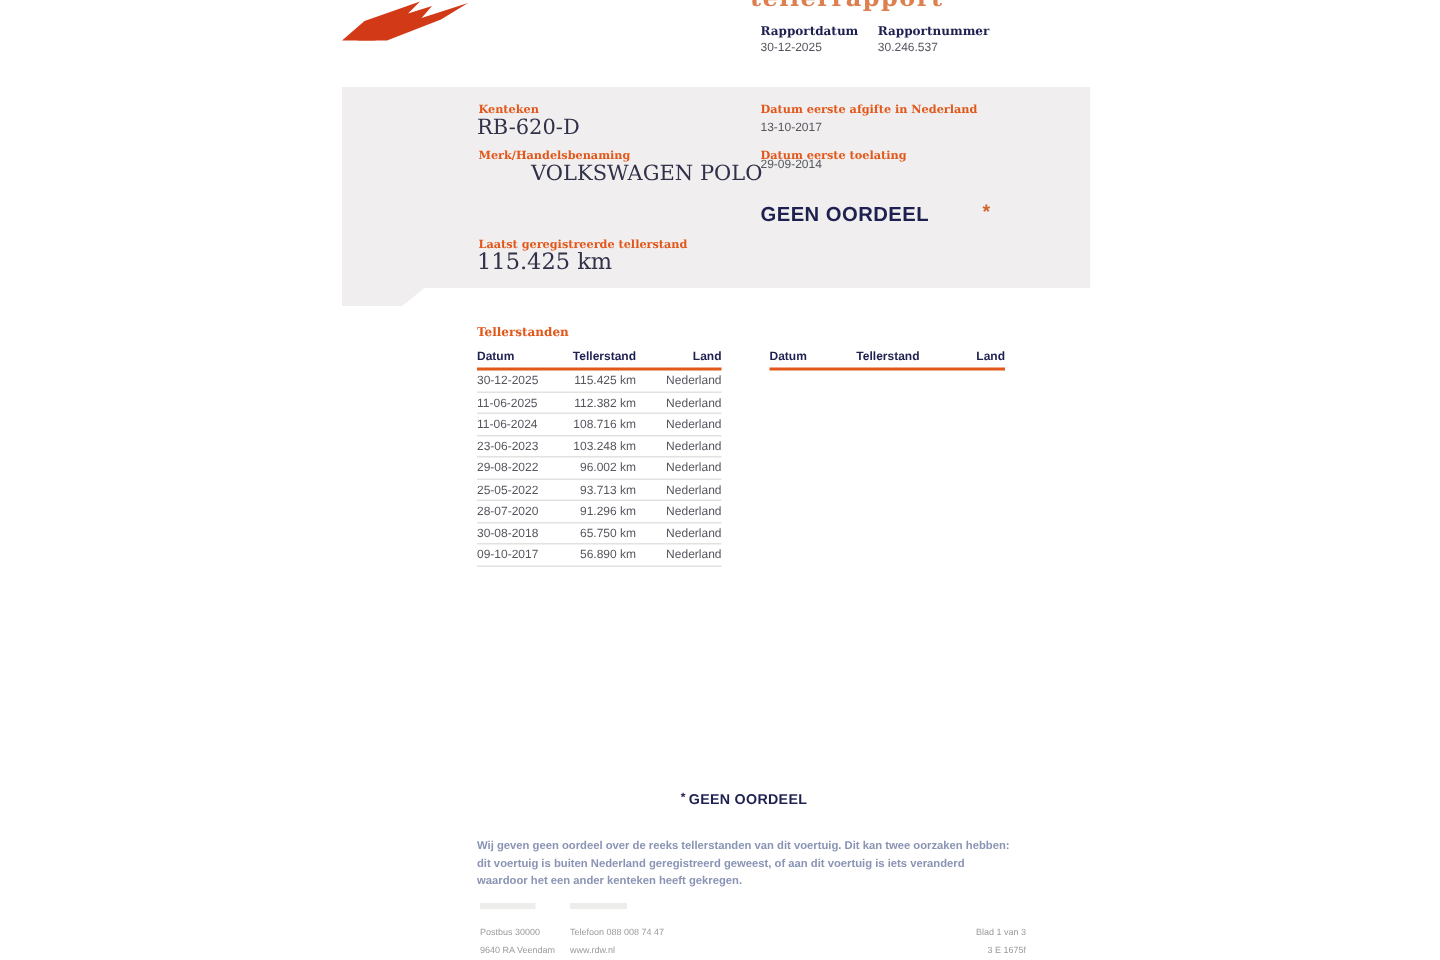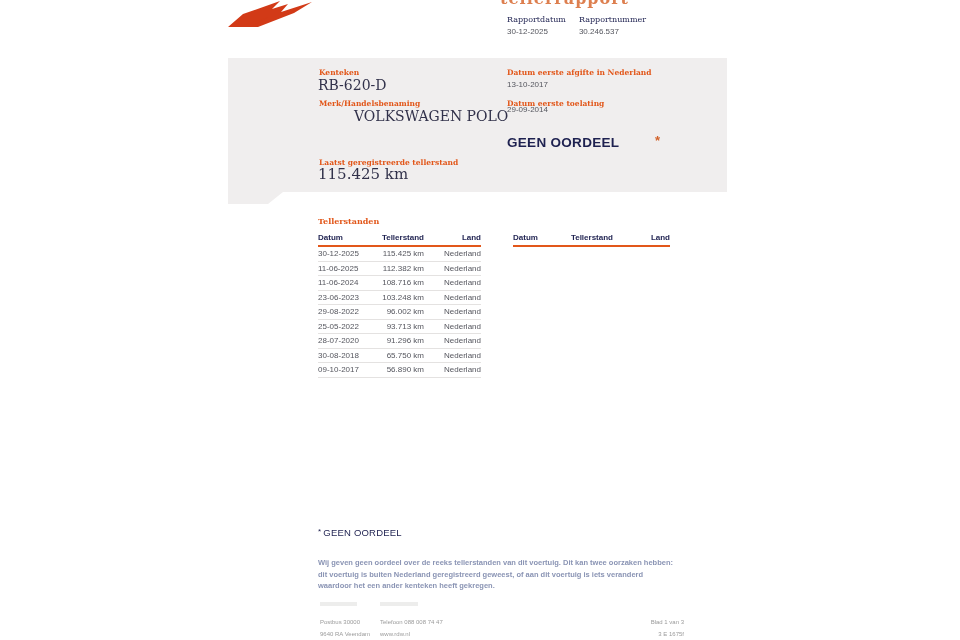--- a/index.html
+++ b/index.html
@@ -15,21 +15,21 @@
     position:absolute;left:500px;top:0;width:180px;height:8px;overflow:hidden;
     pointer-events:none;
   }
   .title-clip span{
     display:block;margin-top:-11px;
     font-family:"DejaVu Serif", serif;font-weight:bold;
     font-size:16px;color:#dd7f4f;letter-spacing:1px;
   }
   .header-meta{position:absolute;left:507px;top:15px;display:flex;gap:13px;}
   .meta-label{
-    font-family:"DejaVu Serif", serif;font-weight:normal;
+    font-family:"DejaVu Serif", serif;font-weight:bold;
     font-size:8px;color:#1e2150;line-height:10px;white-space:nowrap;
   }
   .meta-value{font-size:8px;color:#55565e;line-height:10px;margin-top:2px;white-space:nowrap;}
   
   .card{
     position:absolute;left:228px;top:58px;width:499px;height:146px;
     background:#f0eeee;
     clip-path:polygon(0 0,100% 0,100% 134px,55px 134px,40px 146px,0 146px);
   }
   .lbl{
@@ -71,21 +71,21 @@
   .trow{
     display:flex;align-items:center;height:13.5px;
     font-size:8px;color:#55565e;border-bottom:1px solid #e4e2e1;line-height:9px;
   }
   .c-datum{flex:1;text-align:left;}
   .c-teller{width:62px;text-align:right;}
   .c-land{width:57px;text-align:right;}
   
   .footnote{position:absolute;left:318px;top:526px;width:356px;}
   .footnote-heading{
-    font-weight:normal;font-size:9.5px;color:#1e2150;letter-spacing:.2px;line-height:11px;
+    font-weight:bold;font-size:9.5px;color:#1e2150;letter-spacing:.2px;line-height:11px;text-align:center;
   }
   .footnote-heading .fn-star{font-size:8px;vertical-align:2px;margin-right:2px;}
   .footnote-body{
     margin-top:19px;font-size:7.5px;color:#8a94b4;line-height:11.5px;font-weight:bold;
   }
   
   .redact-bar{position:absolute;height:4px;background:#ededec;top:602px;}
   .footer-col{position:absolute;top:616px;font-size:6px;color:#9b9b9b;line-height:12px;}
   .footer-col.right{text-align:right;}
   .footer-col a{color:#9b9b9b;text-decoration:none;}

